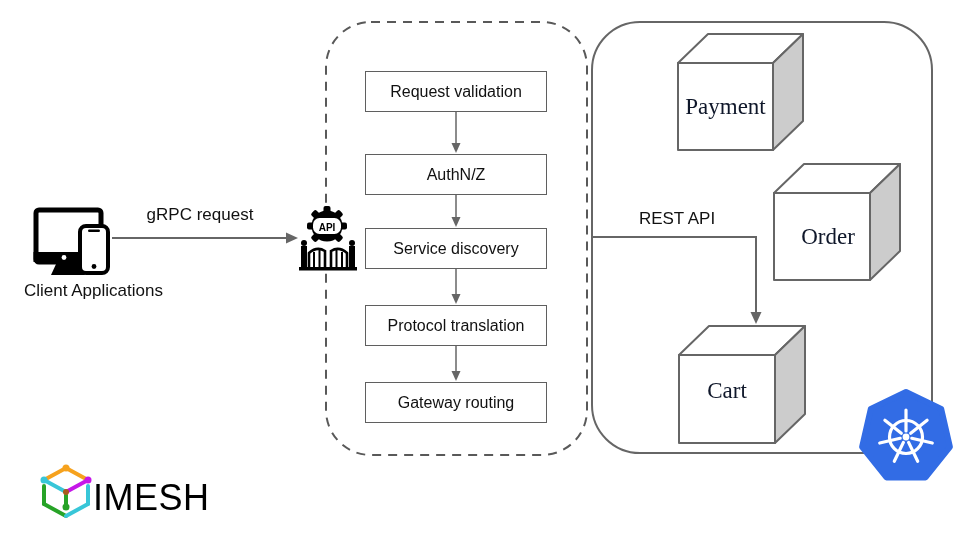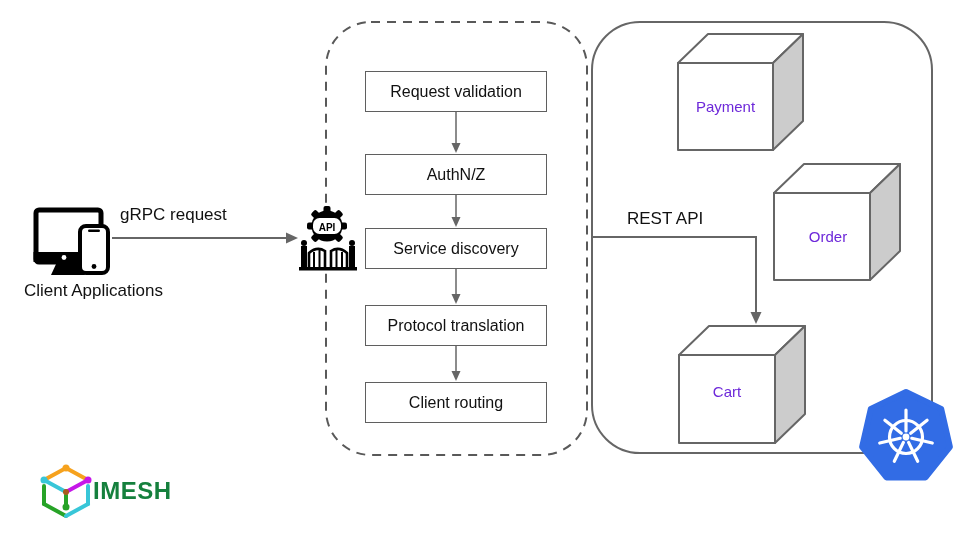--- a/index.html
+++ b/index.html
@@ -2,33 +2,33 @@
 <html><head>
 <meta charset="utf-8">
 <style>
   html,body{margin:0;padding:0;background:#fff;}
   #canvas{
     position:relative;width:960px;height:540px;background:#ffffff;overflow:hidden;
     font-family:"Liberation Sans", sans-serif;color:#111;
   }
   #gfx{position:absolute;left:0;top:0;width:960px;height:540px;}
   .label{position:absolute;font-size:17px;color:#111;white-space:nowrap;}
-  .label.center{text-align:left;}
+  .label.center{text-align:center;}
   .flow-box{
     position:absolute;left:365px;width:182px;height:41px;box-sizing:border-box;
     border:1.5px solid #5f5f5f;background:#fff;display:flex;align-items:center;justify-content:center;
     font-size:16px;color:#111;z-index:2;text-align:center;
   }
   .cube-label{
     position:absolute;display:flex;align-items:center;justify-content:center;
-    font-size:15px;color:#6d28d9;z-index:2;
+    font-size:23px;color:#0f172a;z-index:2;font-family:Liberation Serif, serif;
   }
   .wordmark{
-    position:absolute;left:93px;top:477px;font-size:24px;font-weight:700;
-    color:#15803d;letter-spacing:0.5px;z-index:2;
+    position:absolute;left:93px;top:477px;font-size:36px;font-weight:400;
+    color:#000000;letter-spacing:0.5px;z-index:2;
   }
 </style>
 </head>
 <body>
 
 <div id="canvas">
 
   <svg id="gfx" viewBox="0 0 960 540">
 
     <rect x="326" y="22" width="261" height="433" rx="45" fill="none" stroke="#595959" stroke-width="2" stroke-dasharray="9 7"></rect>
@@ -156,21 +156,21 @@
       <circle cx="88" cy="480" r="3.5" fill="#C517E8" stroke="none"></circle>
       <circle cx="66" cy="492" r="3" fill="#A85A1C" stroke="none"></circle>
       <circle cx="66" cy="507" r="3.5" fill="#27A327" stroke="none"></circle>
     </g>
   </svg>
 
   <div class="flow-box" style="top:71px">Request validation</div>
   <div class="flow-box" style="top:154px">AuthN/Z</div>
   <div class="flow-box" style="top:228px">Service discovery</div>
   <div class="flow-box" style="top:305px">Protocol translation</div>
-  <div class="flow-box" style="top:382px">Client routing</div>
+  <div class="flow-box" style="top:382px">Gateway routing</div>
 
   <div class="label center" style="left:120px;top:205px;width:160px;">gRPC request</div>
   <div class="label" style="left:24px;top:281px;">Client Applications</div>
   <div class="label center" style="left:627px;top:209px;width:100px;">REST API</div>
 
   <div class="cube-label" style="left:678px;top:63px;width:95px;height:87px;">Payment</div>
   <div class="cube-label" style="left:774px;top:193px;width:108px;height:87px;">Order</div>
   <div class="cube-label" style="left:679px;top:355px;width:96px;height:72px;">Cart</div>
 
   <div class="wordmark">IMESH</div>

